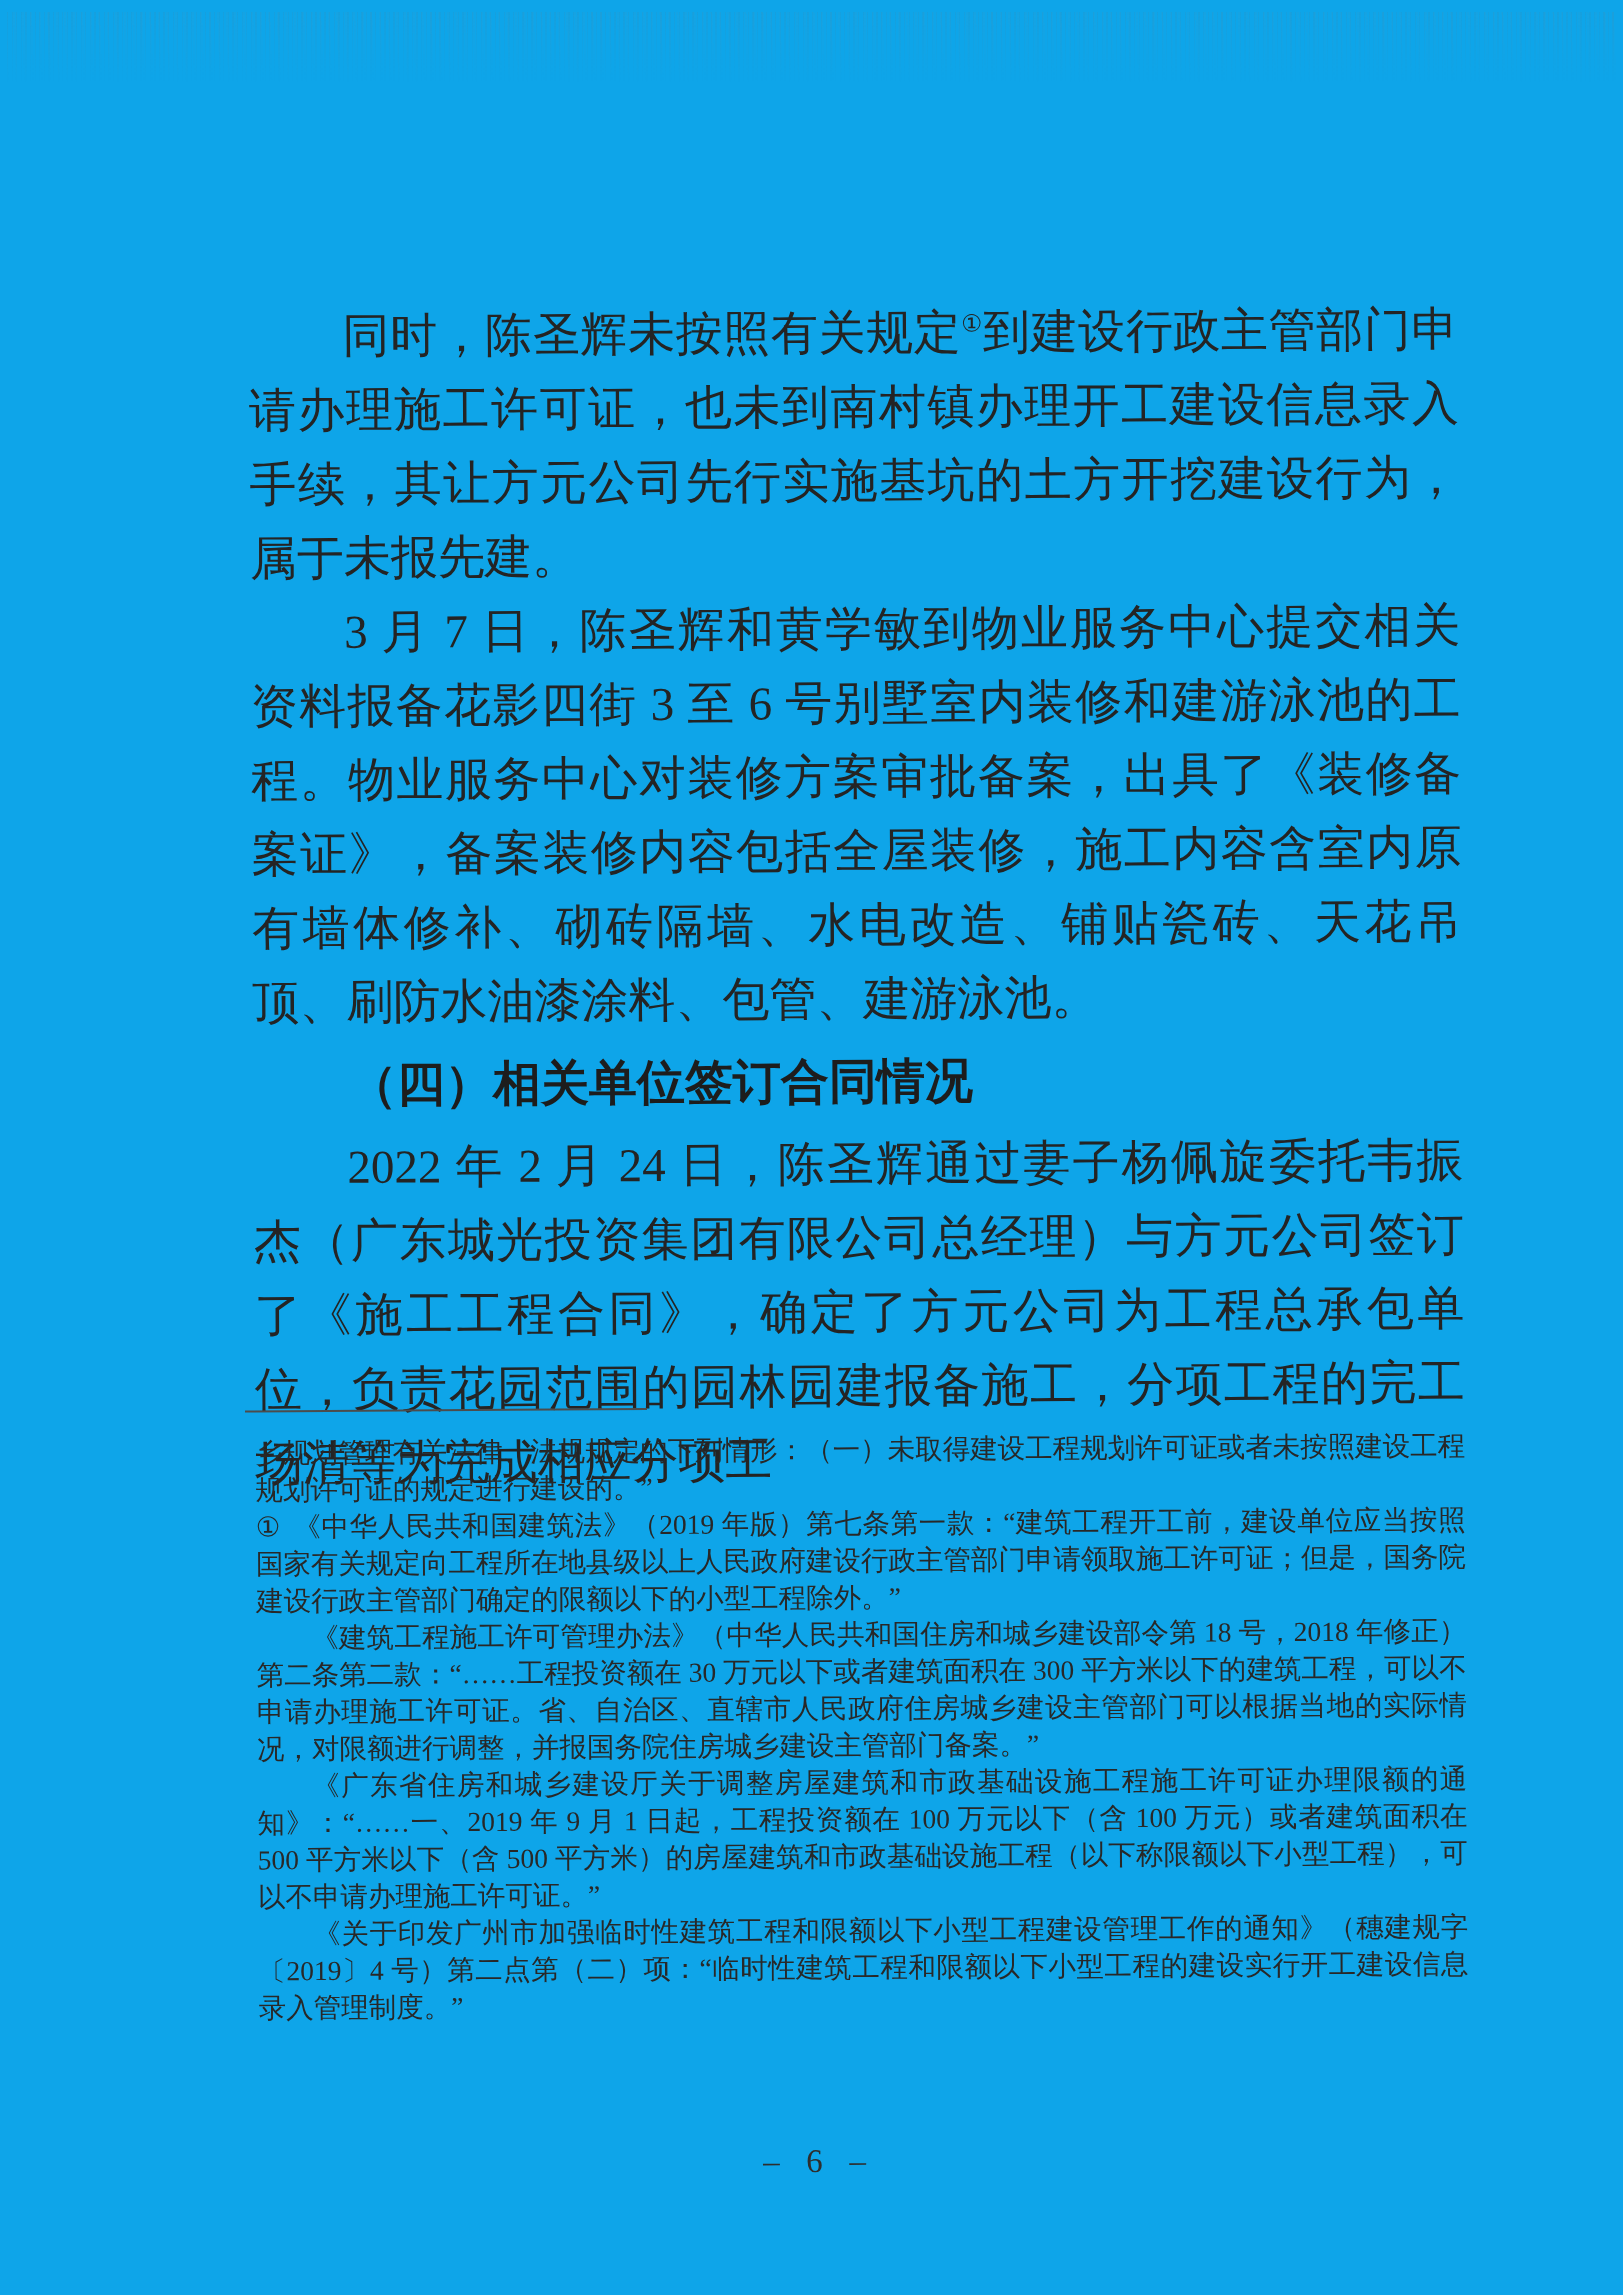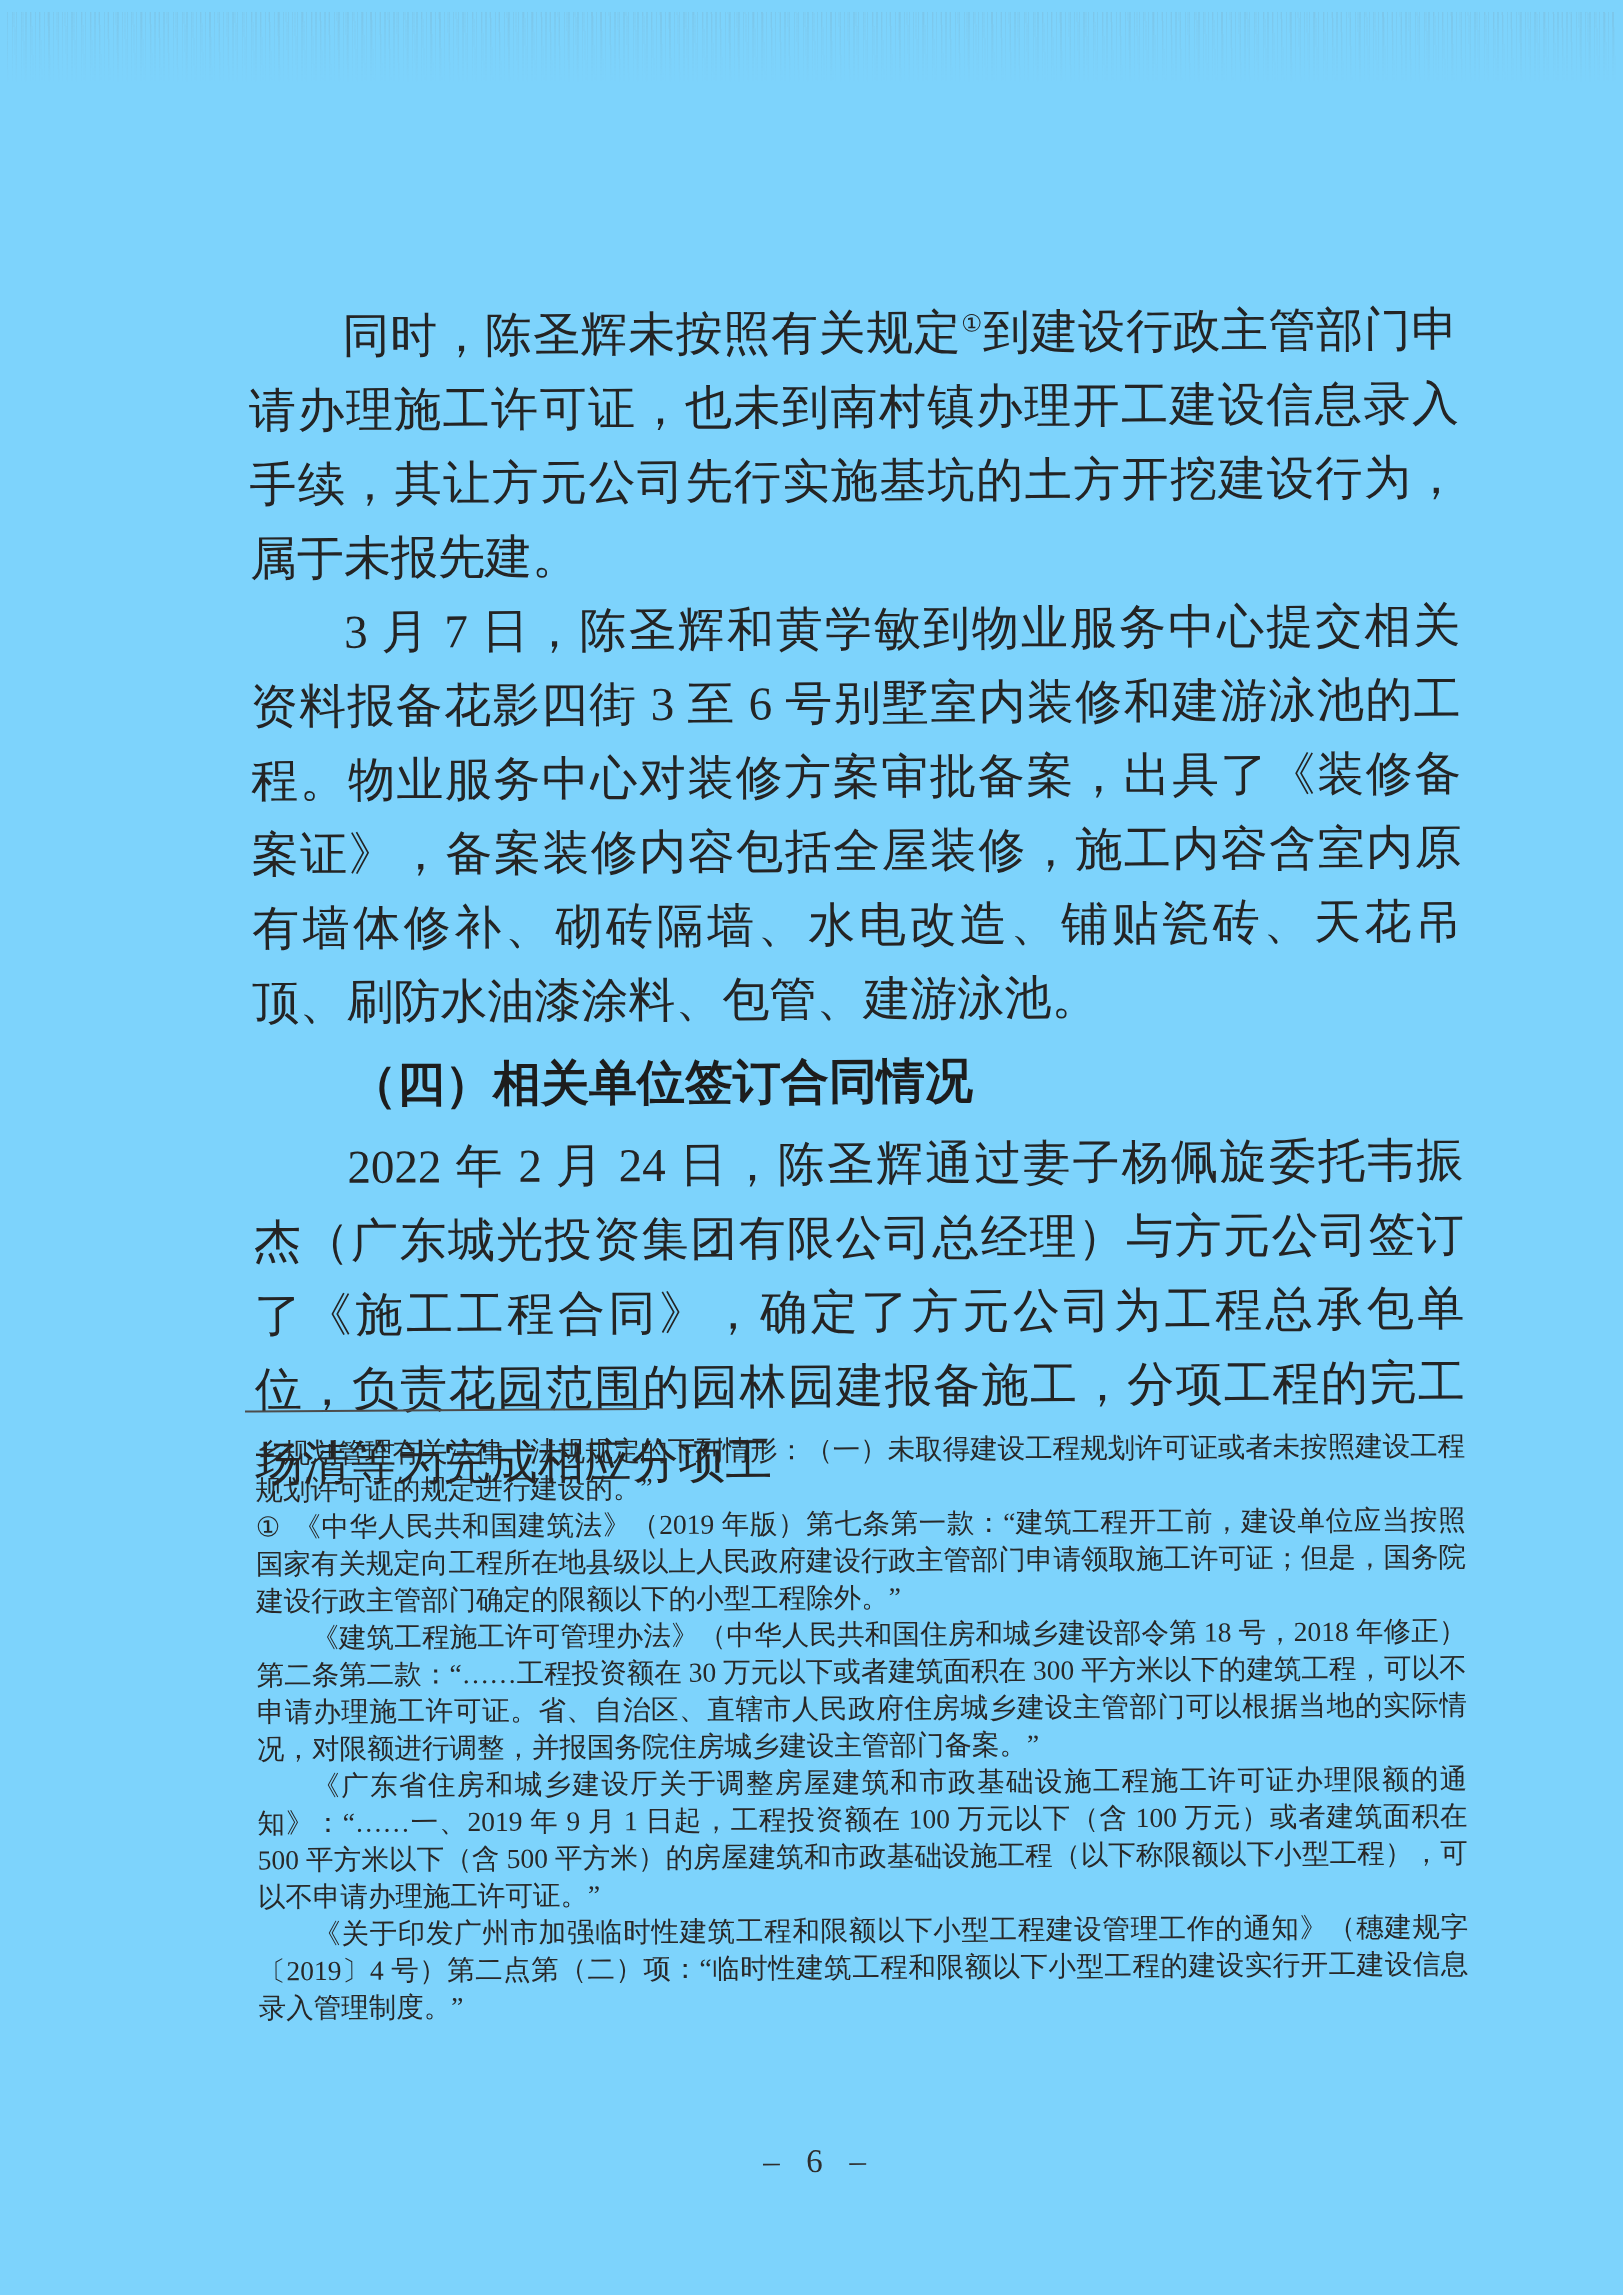--- a/index.html
+++ b/index.html
@@ -4,21 +4,21 @@
 <style>
   html, body { margin: 0; padding: 0; }
   body {
     width: 1623px; height: 2295px;
     background: #e8e8e8;
     font-family: "Liberation Serif", "DejaVu Serif", serif;
   }
   .page {
     position: relative;
     width: 1623px; height: 2295px;
-    background: #7dd3fc;
+    background: #0ea5e9;
     overflow: hidden;
     color: #262626;
   }
   
   .scan-noise {
     position: absolute; top: 11.8px; left: 6.5px; right: 6.5px; height: 72px;
     background:
       repeating-linear-gradient(90deg, rgba(110,110,110,.18) 0 1.3px, transparent 1.3px 4.6px),
       repeating-linear-gradient(88deg, rgba(140,140,140,.12) 0 2px, transparent 2px 8.5px);
     -webkit-mask-image: linear-gradient(180deg, #000 0%, rgba(0,0,0,.55) 40%, transparent 100%);

